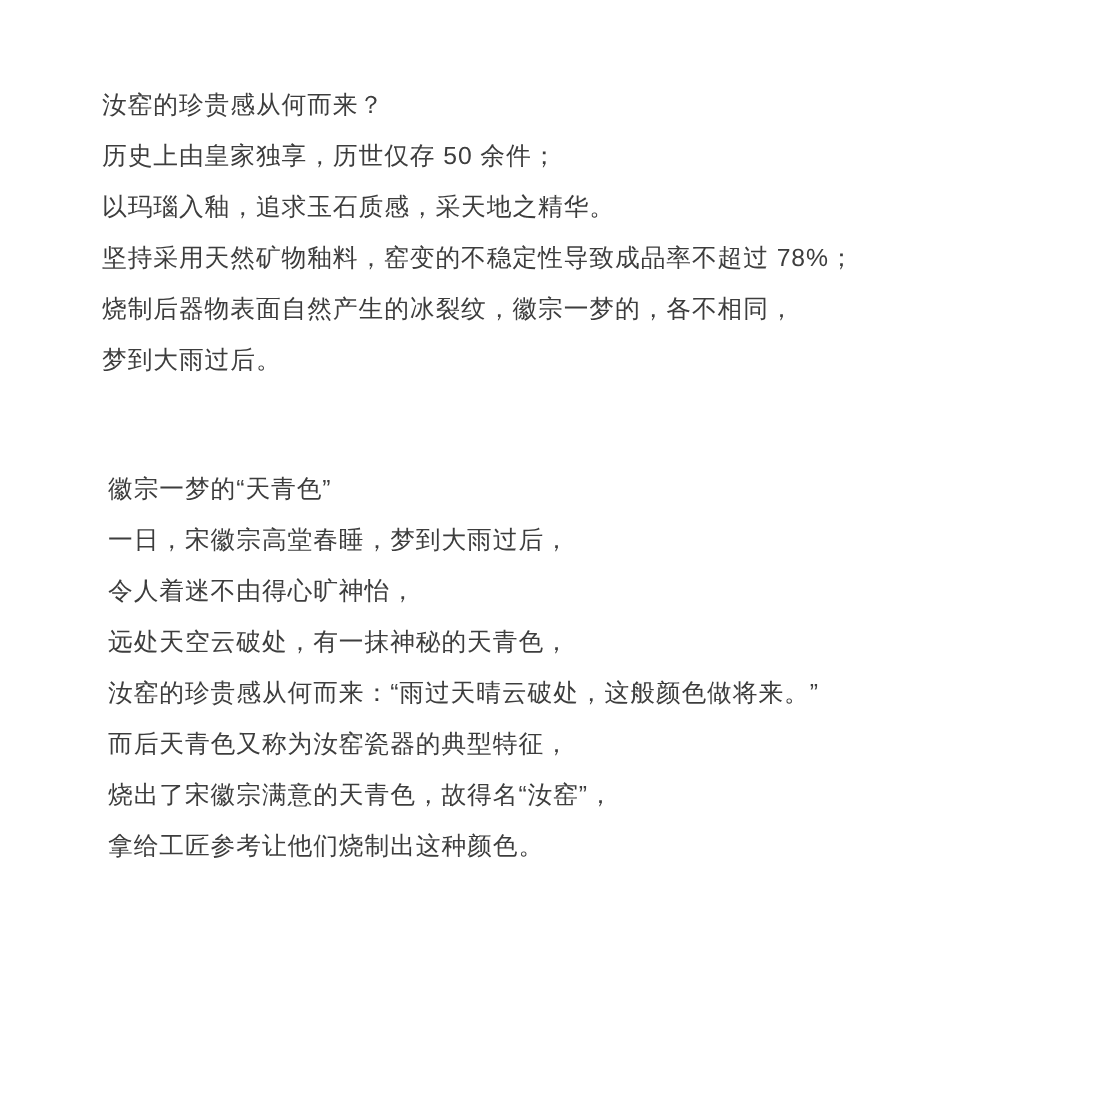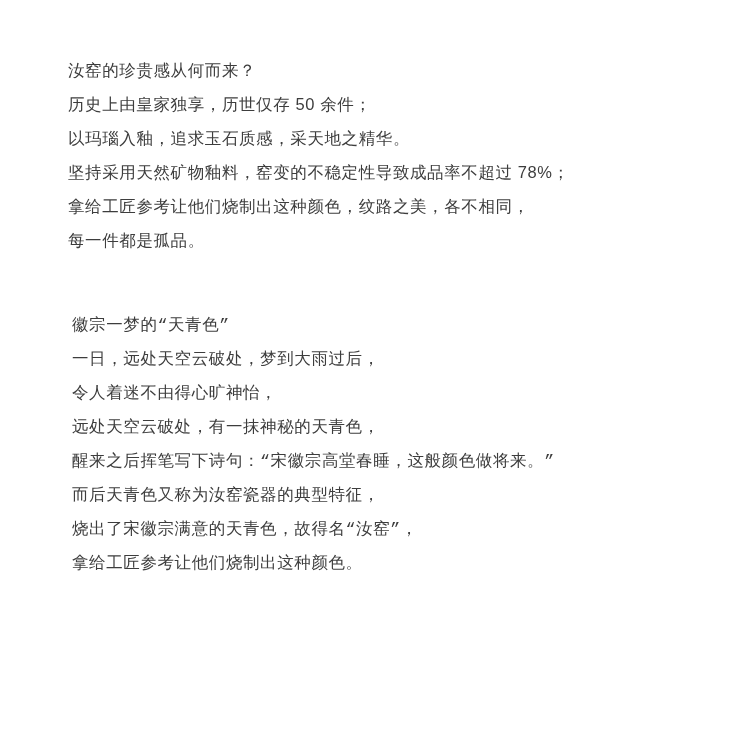--- a/index.html
+++ b/index.html
@@ -29,41 +29,40 @@
   }
   .line {
     font-size: 16.5px;
     line-height: 34px;
     letter-spacing: 0.6px;
     color: #3d3d3d;
     white-space: pre;
   }
   .block-2 .line {
     padding-left: 4px;
-    font-family: Liberation Mono, monospace;
   }
 </style>
 </head>
 <body>
 
 <div class="page">
 
   <div class="block block-1">
     <div class="line">汝窑的珍贵感从何而来？</div>
     <div class="line">历史上由皇家独享，历世仅存 50 余件；</div>
     <div class="line">以玛瑙入釉，追求玉石质感，采天地之精华。</div>
     <div class="line">坚持采用天然矿物釉料，窑变的不稳定性导致成品率不超过 78%；</div>
-    <div class="line">拿给工匠参考让他们烧制出这种颜色，纹路之美，各不相同，</div>
-    <div class="line">每一件都是孤品。</div>
+    <div class="line">烧制后器物表面自然产生的冰裂纹，徽宗一梦的，各不相同，</div>
+    <div class="line">梦到大雨过后。</div>
   </div>
 
   <div class="block block-2">
     <div class="line">徽宗一梦的“天青色”</div>
-    <div class="line">一日，远处天空云破处，梦到大雨过后，</div>
+    <div class="line">一日，宋徽宗高堂春睡，梦到大雨过后，</div>
     <div class="line">令人着迷不由得心旷神怡，</div>
     <div class="line">远处天空云破处，有一抹神秘的天青色，</div>
-    <div class="line">醒来之后挥笔写下诗句：“宋徽宗高堂春睡，这般颜色做将来。”</div>
+    <div class="line">汝窑的珍贵感从何而来：“雨过天晴云破处，这般颜色做将来。”</div>
     <div class="line">而后天青色又称为汝窑瓷器的典型特征，</div>
     <div class="line">烧出了宋徽宗满意的天青色，故得名“汝窑”，</div>
     <div class="line">拿给工匠参考让他们烧制出这种颜色。</div>
   </div>
 
 </div>
 
 </body></html>

